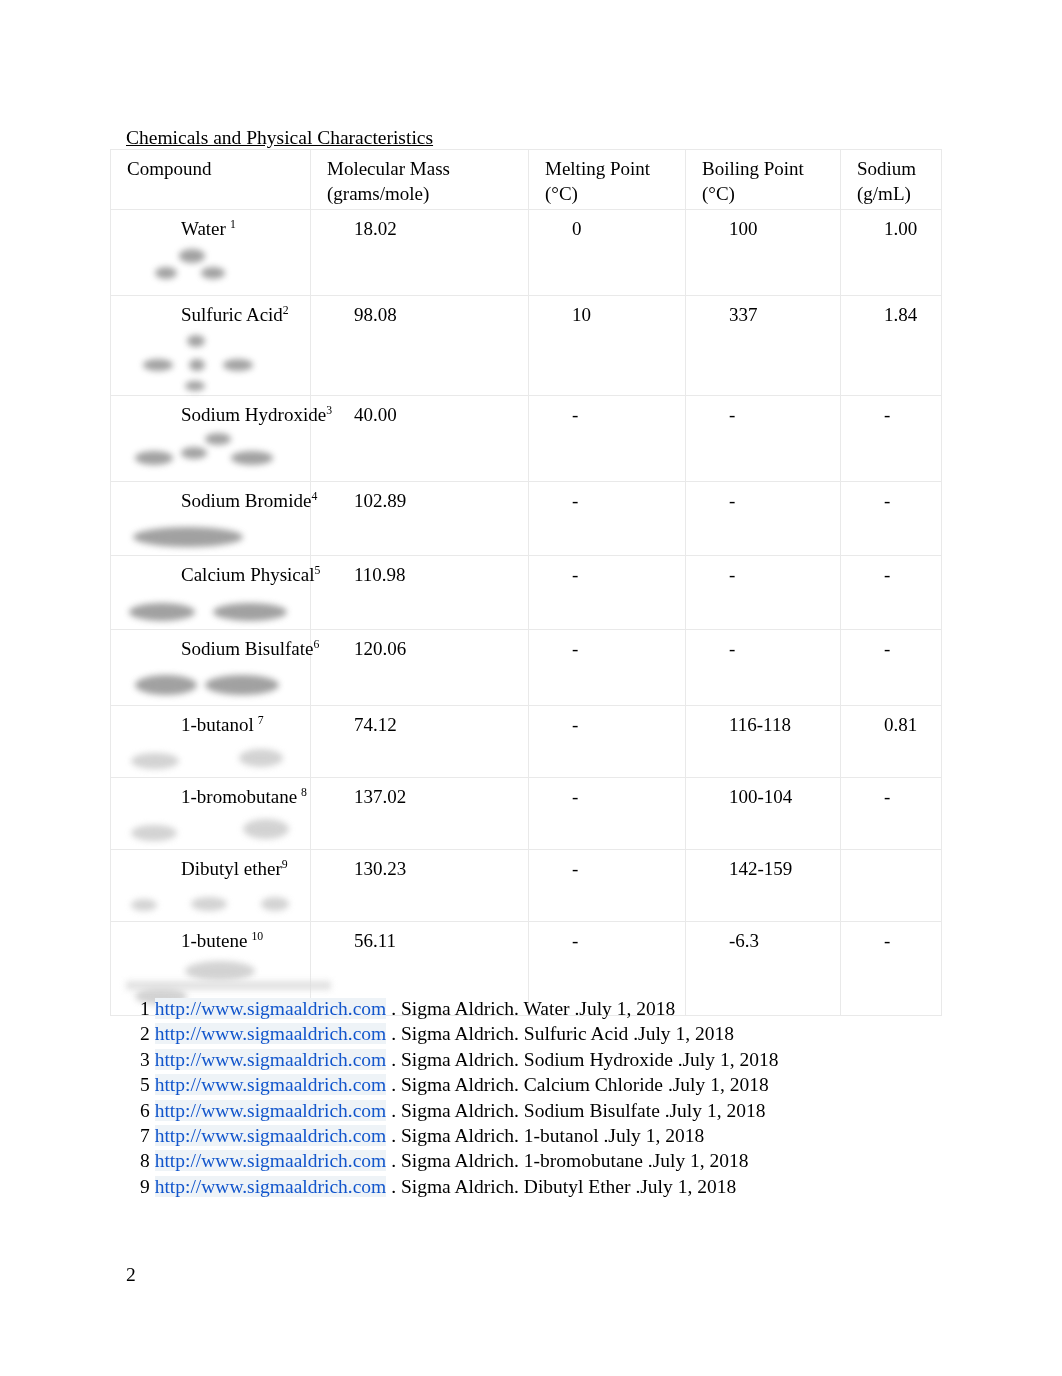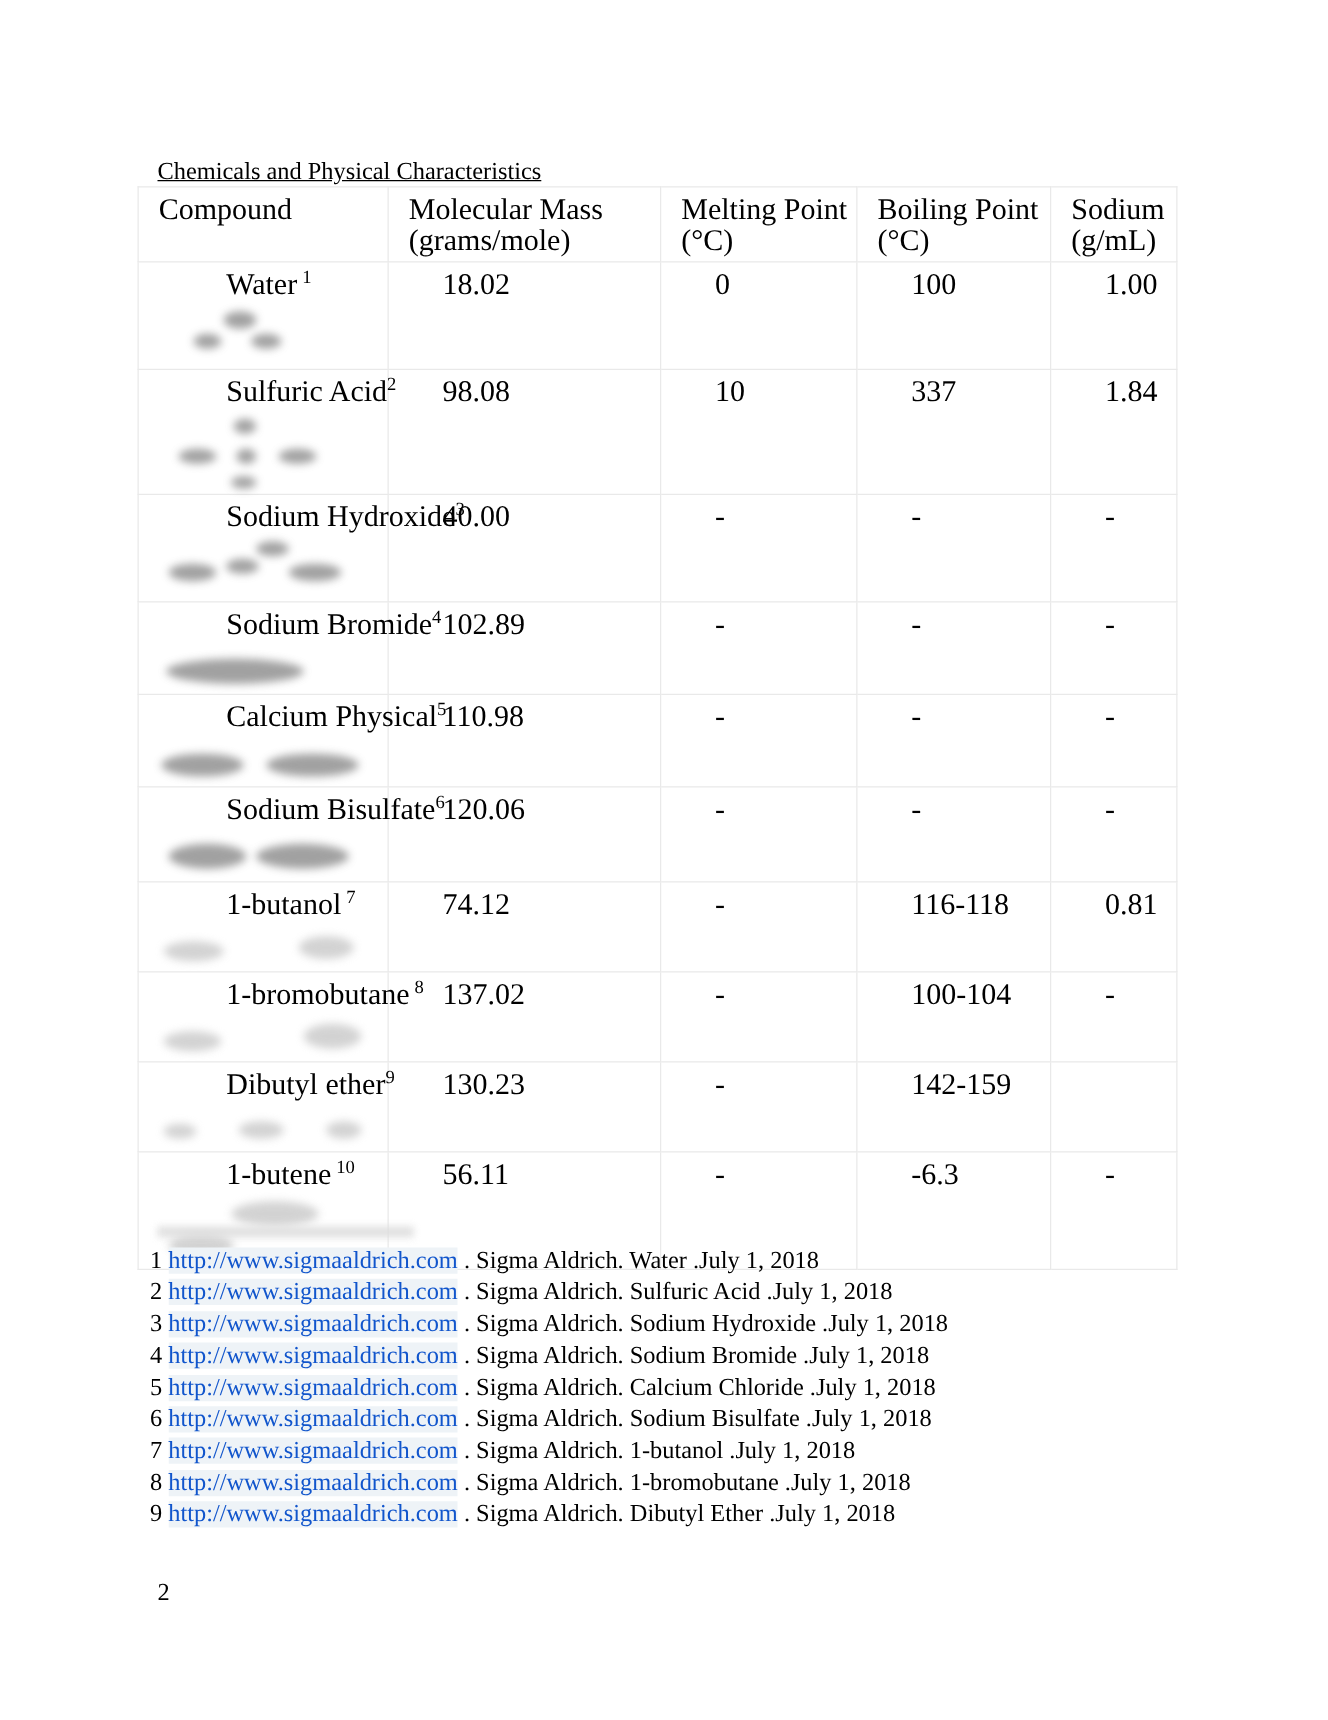--- a/index.html
+++ b/index.html
@@ -43,21 +43,21 @@
     width: 831px;
     border-collapse: collapse;
     table-layout: fixed;
   }
   .chem-table td, .chem-table th {
     border: 1px solid #e9e9e9;
     vertical-align: top;
     padding: 6px 0 0 16px;
     font-weight: normal;
     text-align: left;
-    font-size: 24px;
+    font-size: 19px;
     line-height: 25px;
   }
   .chem-table .c-compound { width: 200px; }
   .chem-table .c-mass     { width: 218px; }
   .chem-table .c-mp       { width: 157px; }
   .chem-table .c-bp       { width: 155px; }
   .chem-table .c-den      { width: 101px; }
 
   .hdr-cell { height: 60px; }
   .hdr-line { display: block; white-space: nowrap; }
@@ -96,21 +96,21 @@
     width: 205px;
     height: 9px;
     background: #dcdcdc;
     filter: blur(3px);
     opacity: 0.85;
   }
 
   
   .citations {
     position: absolute;
-    left: 120px;
+    left: 140px;
     top: 996px;
     width: 850px;
     font-size: 19.5px;
     line-height: 25.4px;
   }
   .citation {
     white-space: nowrap;
   }
   .cit-link {
     color: #1155cc;
@@ -277,21 +277,20 @@
         </tr>
       </tbody>
   </table>
 
   <div class="footnote-rule"></div>
 
   <div class="citations" id="citations-list">
       <div class="citation"><span class="cit-num">1</span> <a class="cit-link" href="#">http://www.sigmaaldrich.com</a><span class="cit-rest"> . Sigma Aldrich. Water .July 1, 2018</span></div>
       <div class="citation"><span class="cit-num">2</span> <a class="cit-link" href="#">http://www.sigmaaldrich.com</a><span class="cit-rest"> . Sigma Aldrich. Sulfuric Acid .July 1, 2018</span></div>
       <div class="citation"><span class="cit-num">3</span> <a class="cit-link" href="#">http://www.sigmaaldrich.com</a><span class="cit-rest"> . Sigma Aldrich. Sodium Hydroxide .July 1, 2018</span></div>
-      <div class="citation"><span class="cit-num">4</span> <a class="cit-link" href="#">http://www.sigmaaldrich.com</a><span class="cit-rest"> . Sigma Aldrich. Sodium Bromide .July 1, 2018</span></div>
       <div class="citation"><span class="cit-num">5</span> <a class="cit-link" href="#">http://www.sigmaaldrich.com</a><span class="cit-rest"> . Sigma Aldrich. Calcium Chloride .July 1, 2018</span></div>
       <div class="citation"><span class="cit-num">6</span> <a class="cit-link" href="#">http://www.sigmaaldrich.com</a><span class="cit-rest"> . Sigma Aldrich. Sodium Bisulfate .July 1, 2018</span></div>
       <div class="citation"><span class="cit-num">7</span> <a class="cit-link" href="#">http://www.sigmaaldrich.com</a><span class="cit-rest"> . Sigma Aldrich. 1-butanol .July 1, 2018</span></div>
       <div class="citation"><span class="cit-num">8</span> <a class="cit-link" href="#">http://www.sigmaaldrich.com</a><span class="cit-rest"> . Sigma Aldrich. 1-bromobutane .July 1, 2018</span></div>
       <div class="citation"><span class="cit-num">9</span> <a class="cit-link" href="#">http://www.sigmaaldrich.com</a><span class="cit-rest"> . Sigma Aldrich. Dibutyl Ether .July 1, 2018</span></div>
     </div>
 
   <div class="page-number">2</div>
 
 </div>

